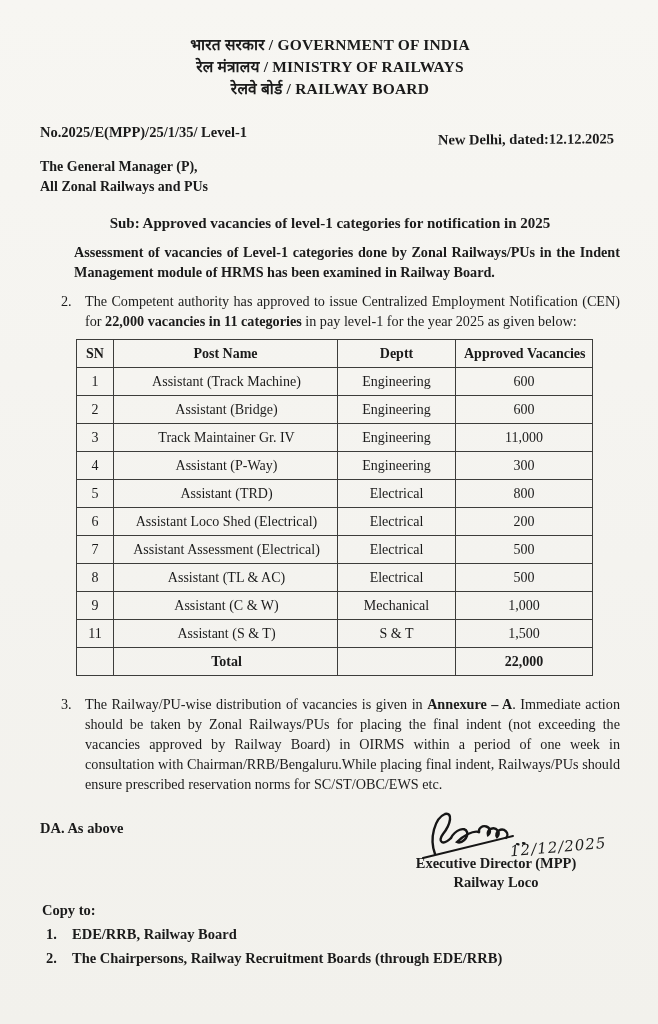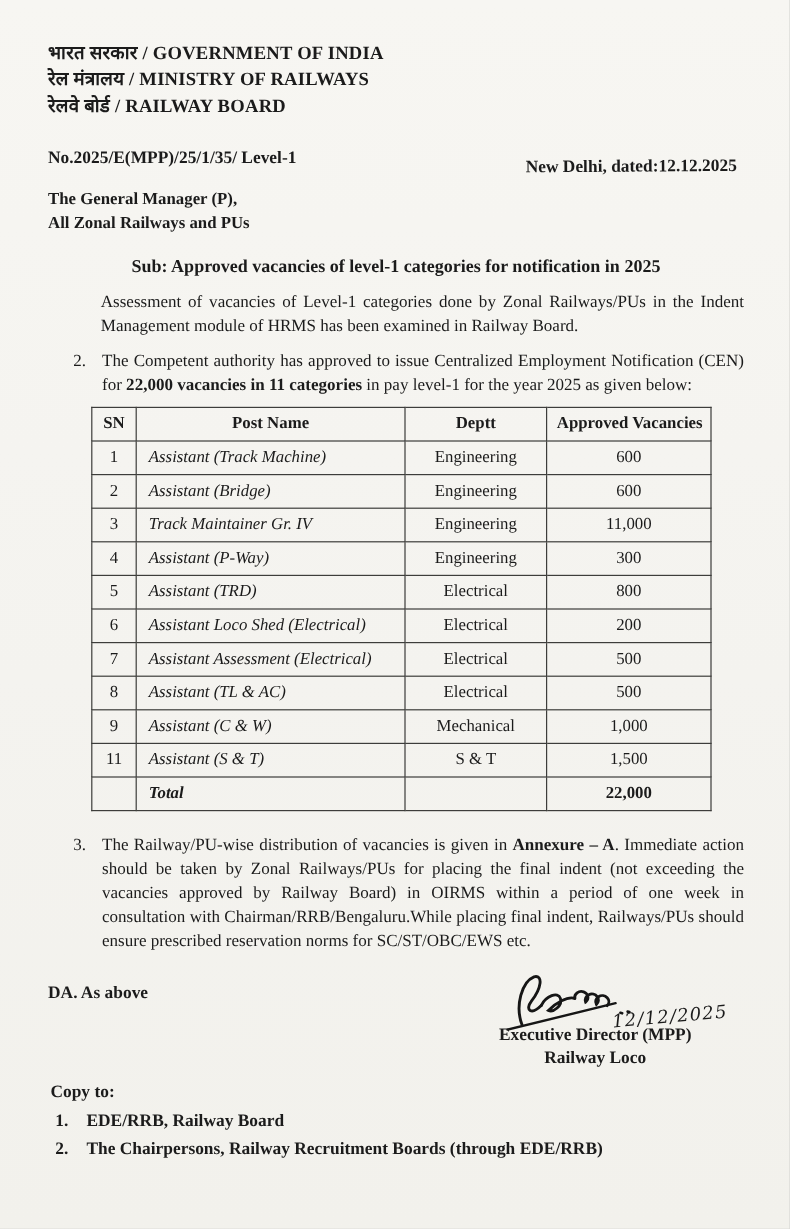--- a/index.html
+++ b/index.html
@@ -9,20 +9,21 @@
     height: 1024px;
     margin: 0 auto;
     background: linear-gradient(180deg, #f7f6f2 0%, #f4f3ef 55%, #f2f1ec 100%);
     font-family: "Liberation Serif", "DejaVu Serif", serif;
     color: #1b1b1b;
     overflow: hidden;
     box-sizing: border-box;
     padding: 34px 38px 0 40px;
   }
   .letterhead {
+    text-align: center;
     font-weight: bold;
     font-size: 15.5px;
     line-height: 22px;
     letter-spacing: 0.2px;
   }
   .ref-row {
     display: flex;
     justify-content: space-between;
     align-items: flex-start;
     margin-top: 24px;
@@ -40,21 +41,21 @@
     margin-top: 18px;
     text-align: center;
     font-weight: bold;
     font-size: 15px;
   }
   .para {
     font-size: 14.2px;
     line-height: 20px;
     text-align: justify;
   }
-  .para-indent { margin: 10px 0 0 44px; }
+  .para-indent { margin: 10px 0 0 34px; font-weight: bold; }
   .list-item { display: flex; margin-top: 9px; }
   .list-item .num {
     width: 24px;
     margin-left: 21px;
     flex: 0 0 auto;
     font-size: 14.2px;
     line-height: 20px;
   }
   .list-item .txt { flex: 1; }
   table.vac-table {
@@ -70,21 +71,21 @@
     height: 23px;
     overflow: hidden;
     white-space: nowrap;
   }
   .vac-table th { font-weight: bold; text-align: center; }
   .vac-table col.w-sn   { width: 37px; }
   .vac-table col.w-post { width: 224px; }
   .vac-table col.w-dept { width: 118px; }
   .vac-table col.w-vac  { width: 137px; }
   .vac-table td.c-sn   { text-align: center; }
-  .vac-table td.c-post { text-align: left; padding-left: 10px; font-style: italic; }
+  .vac-table td.c-post { text-align: center; padding-left: 10px; }
   .vac-table td.c-dept { text-align: center; }
   .vac-table td.c-vac  { text-align: center; }
   .vac-table .total-cell { font-weight: bold; }
   .sig-row {
     display: flex;
     justify-content: space-between;
     align-items: flex-start;
     margin-top: 14px;
   }
   .da-line { font-weight: bold; font-size: 14.5px; margin-top: 12px; }

